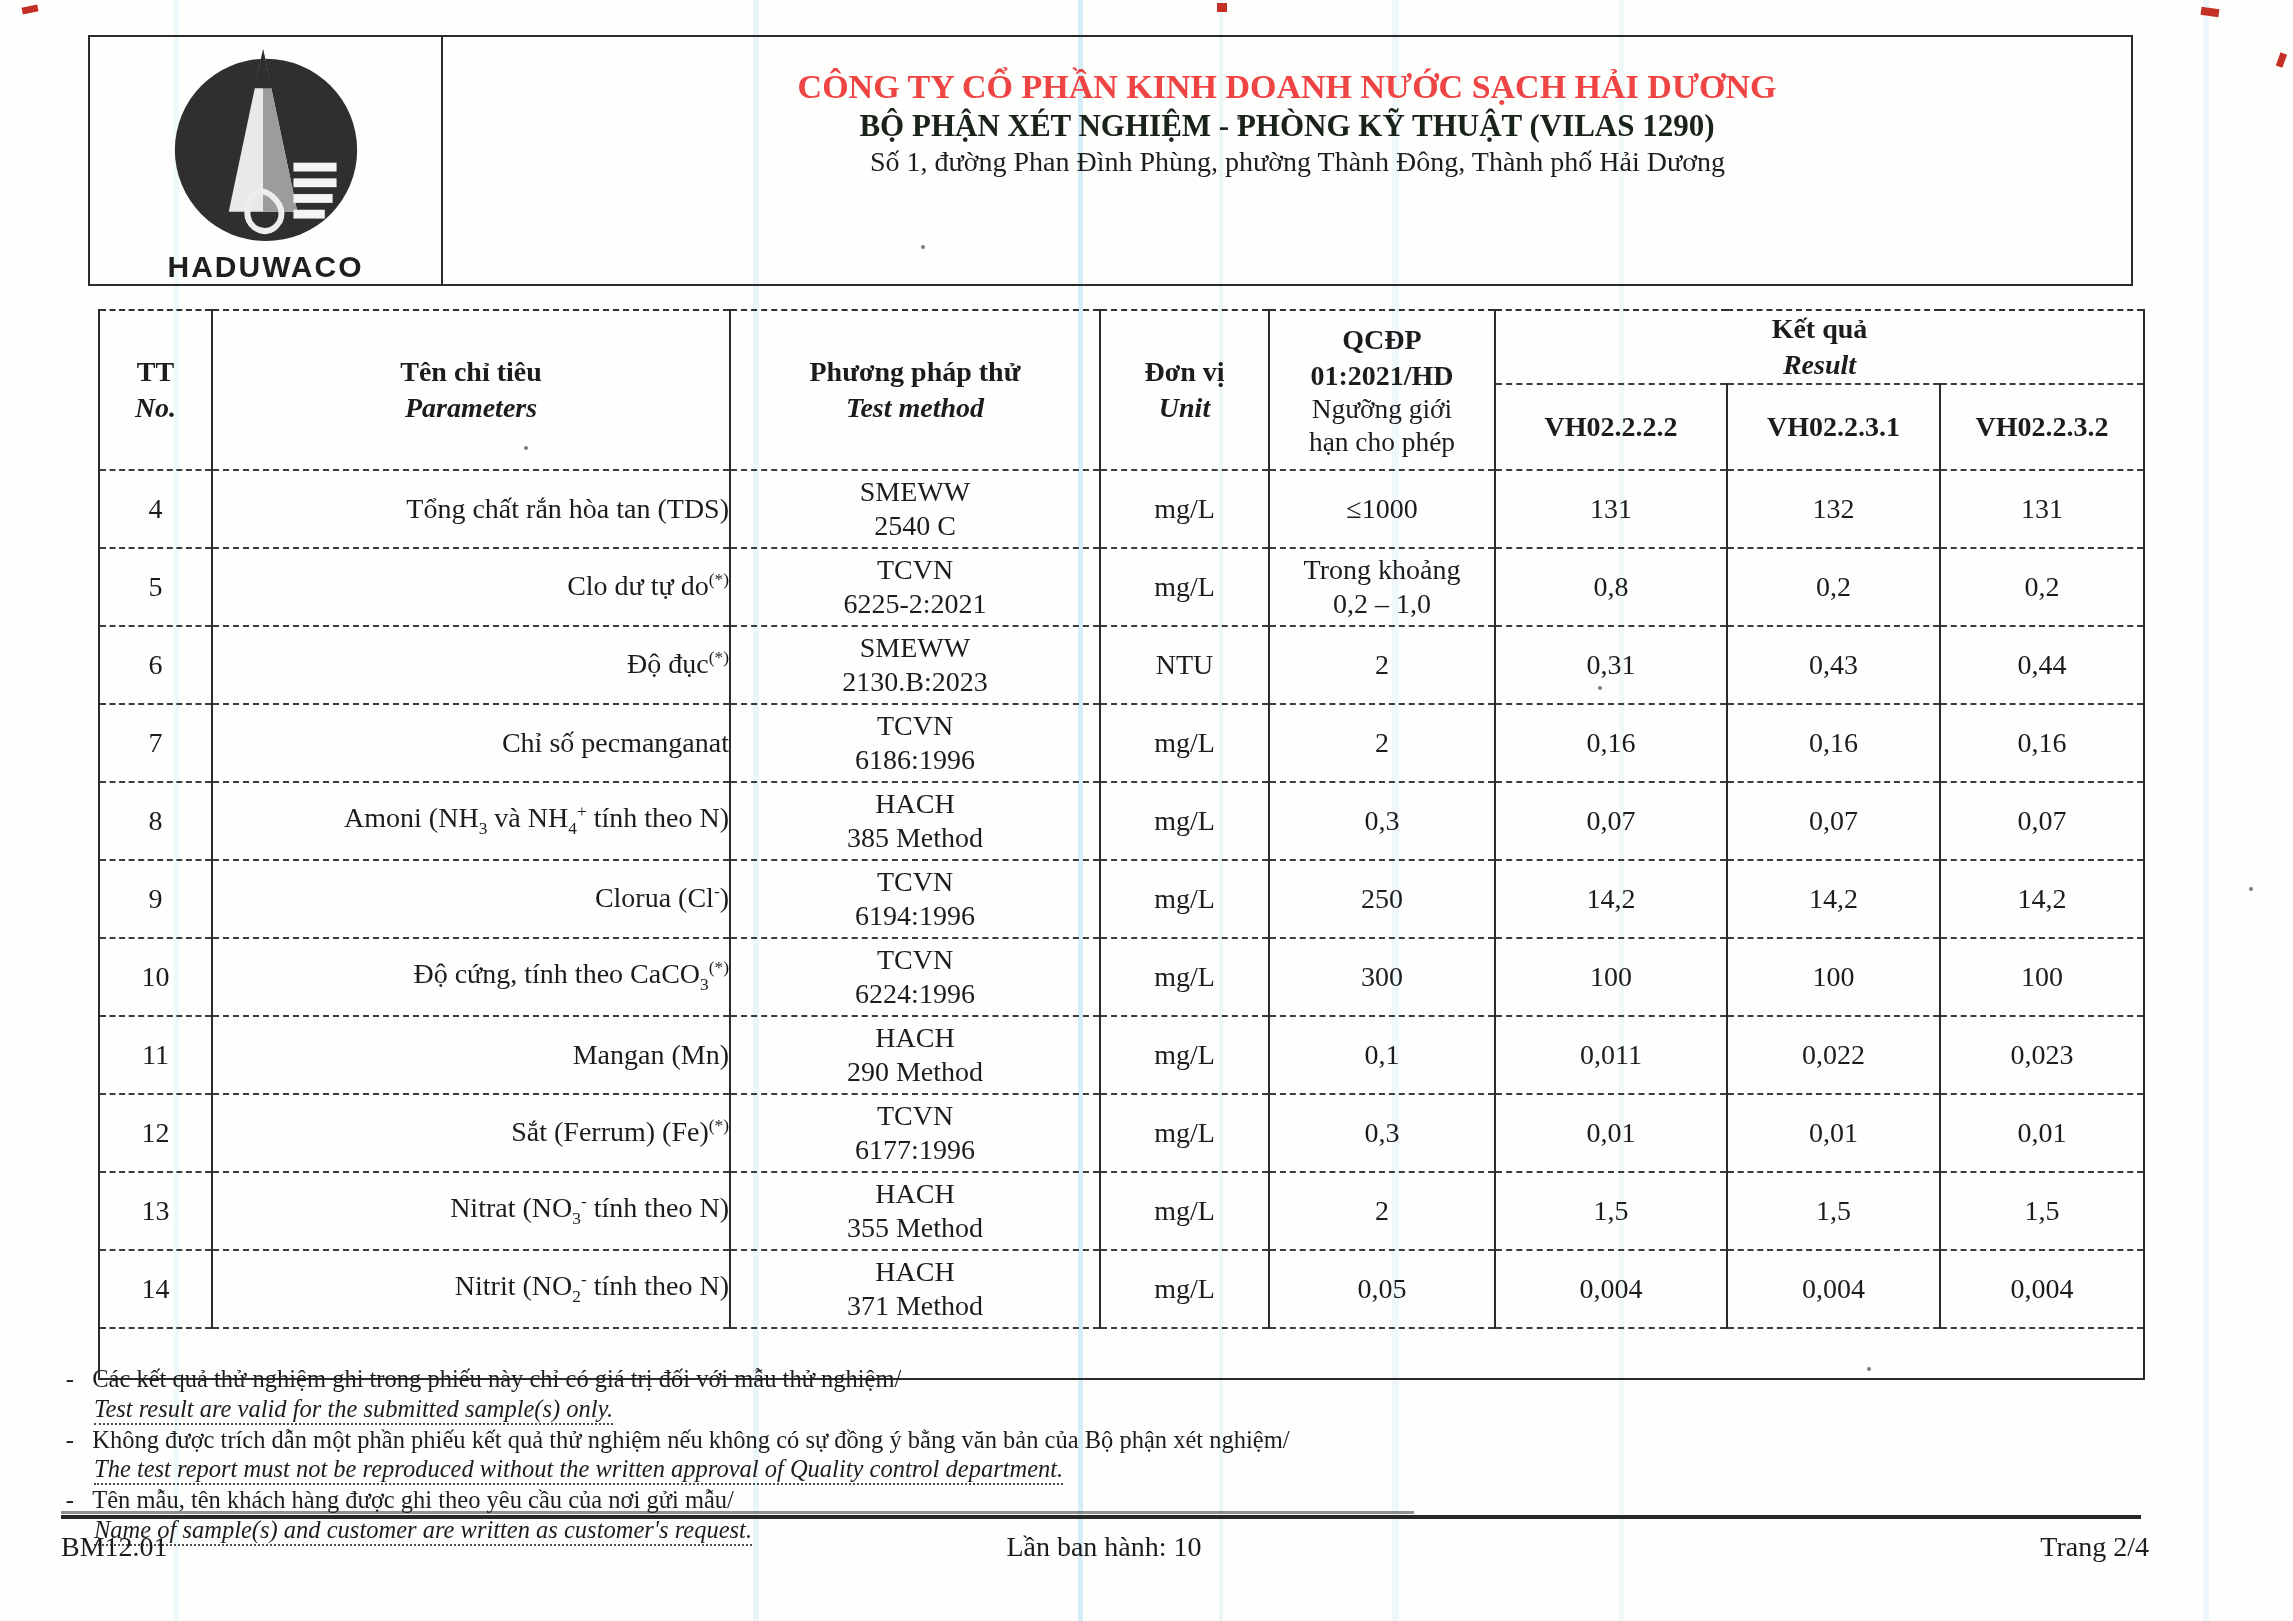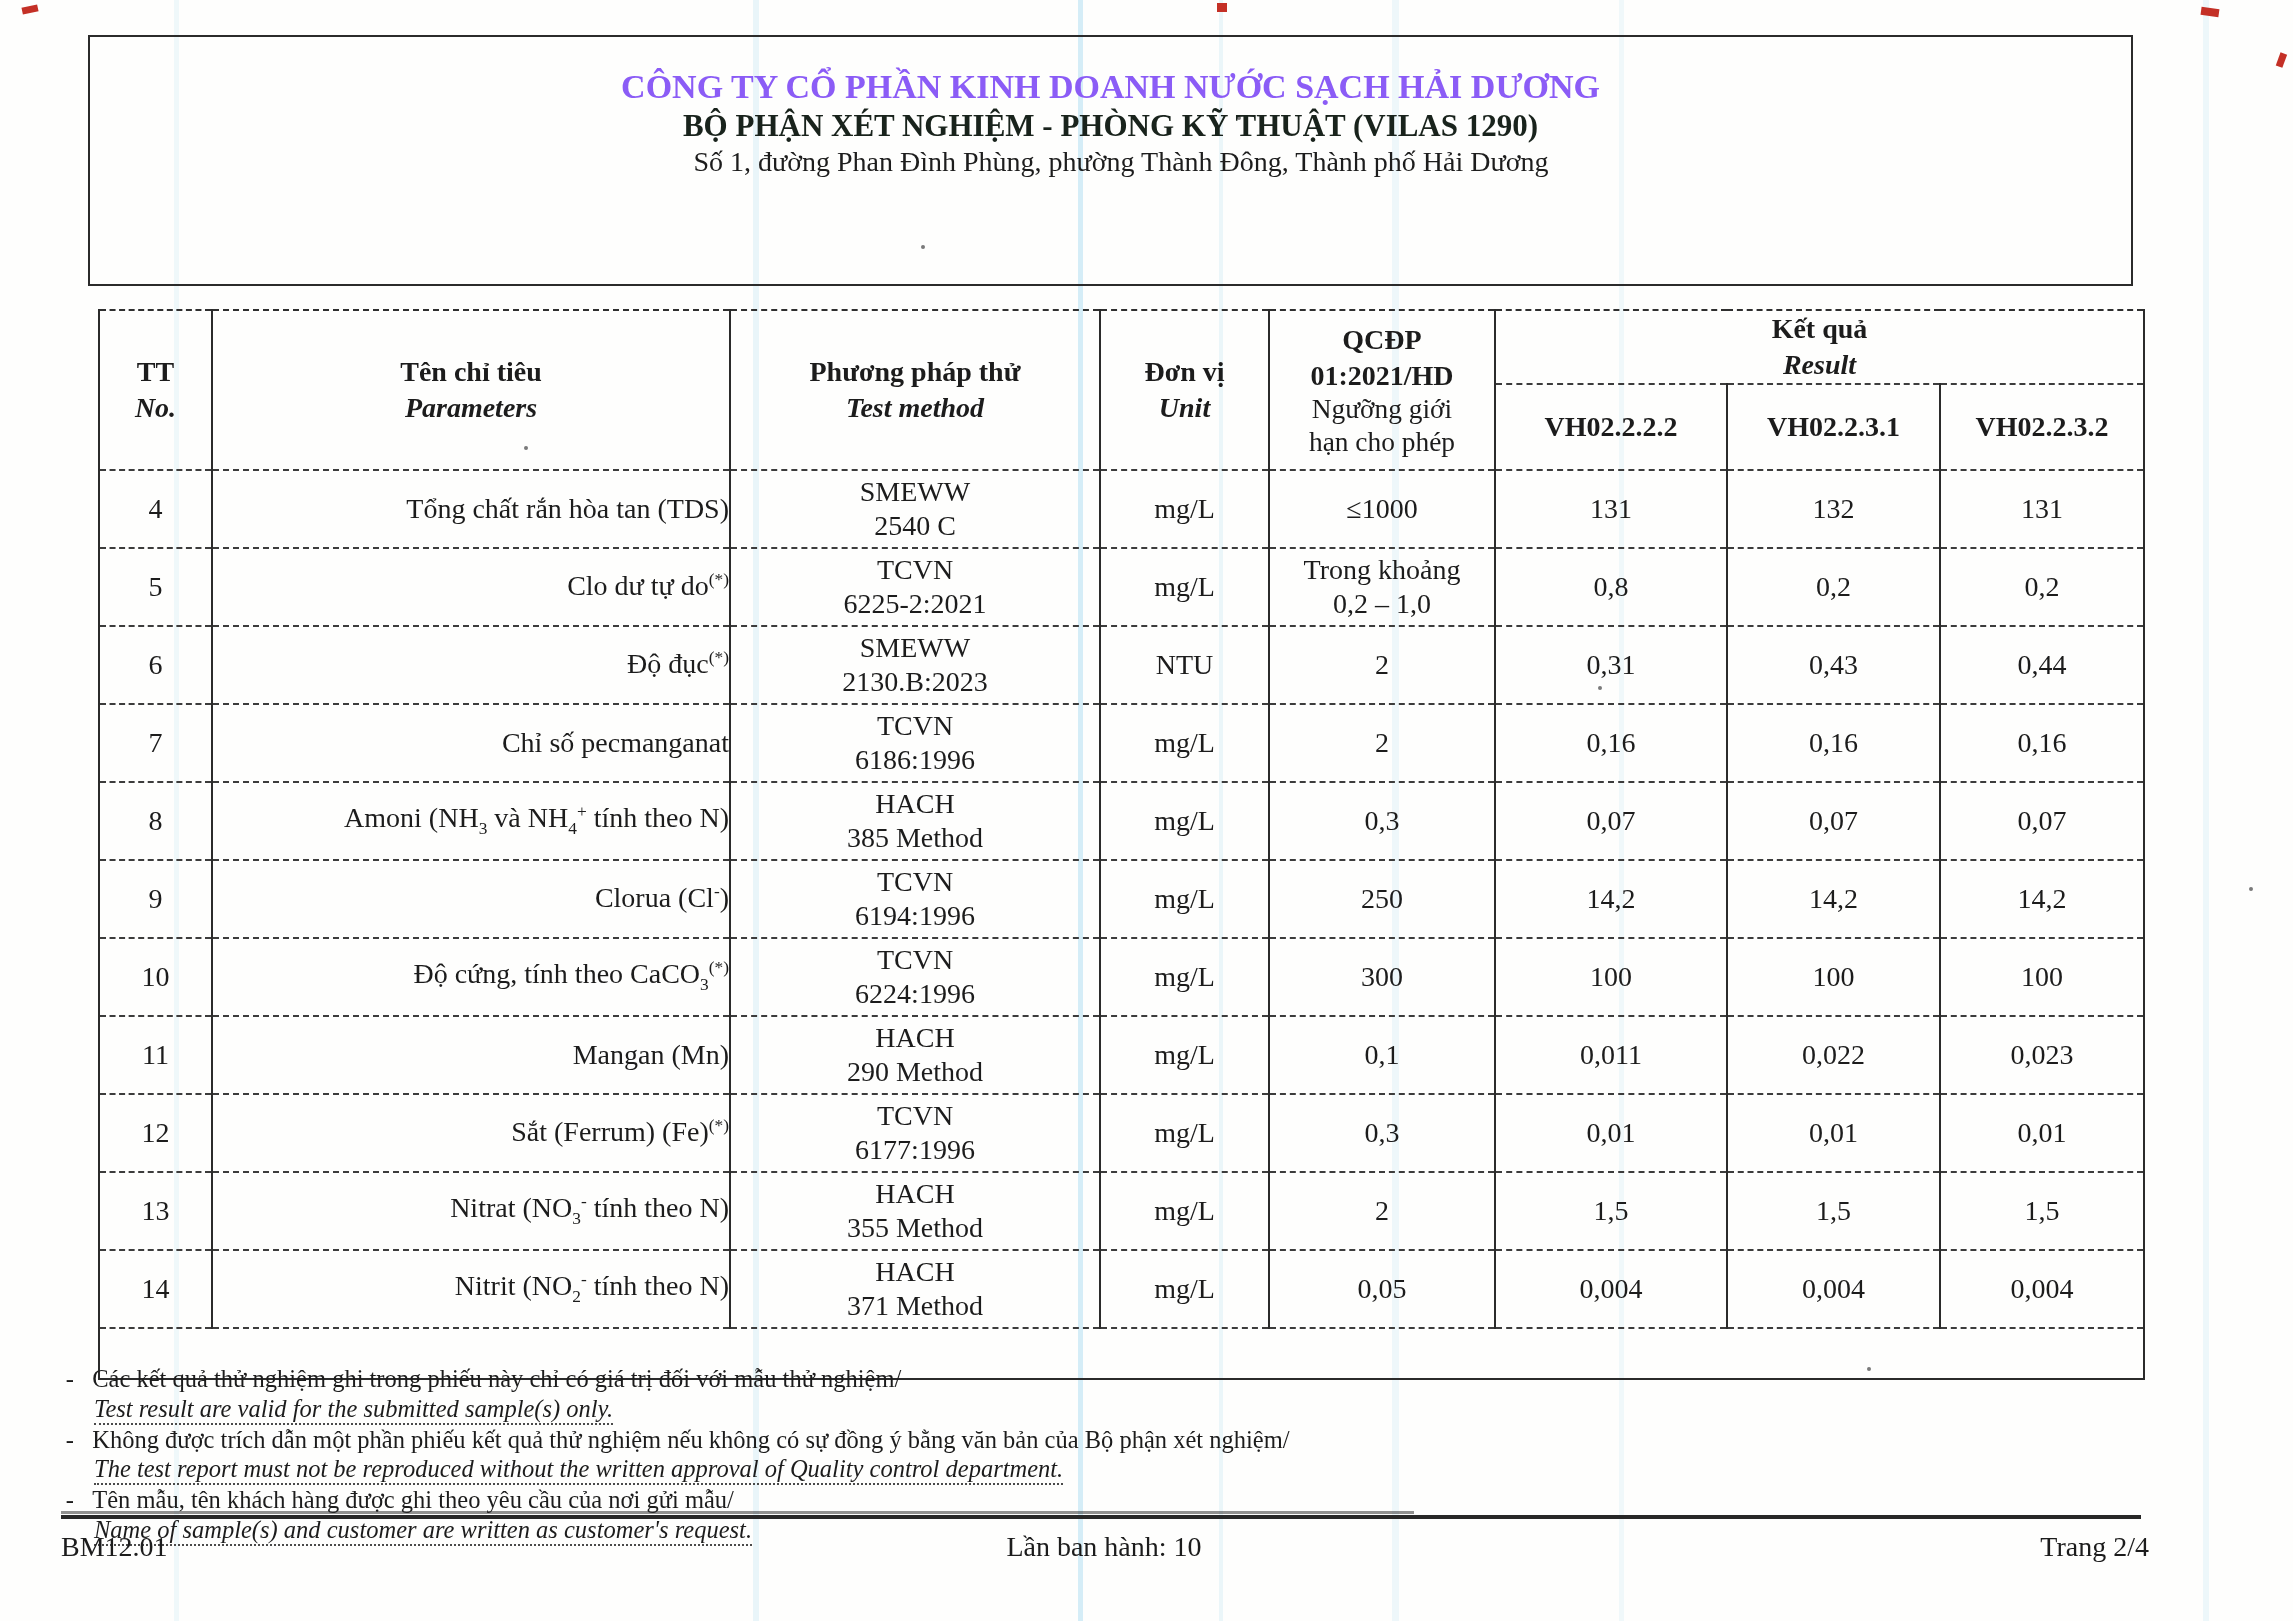--- a/index.html
+++ b/index.html
@@ -10,21 +10,21 @@
   .red-mark{position:absolute;background:#c43026;}
   .speck{position:absolute;background:#7a7a7a;border-radius:50%;width:3.9px;height:3.9px;}
   
   .header-box{position:absolute;left:88px;top:35px;width:2041px;height:247px;
               border:2.9px solid #2b2b2b;display:flex;background:transparent;}
   .logo-cell{width:351px;border-right:2px solid #2b2b2b;position:relative;flex:none;}
   .logo-wrap{position:absolute;left:50%;top:9.8px;transform:translateX(-50%);text-align:center;}
   .logo-label{font-family:"Liberation Sans","DejaVu Sans",sans-serif;font-weight:bold;
               font-size:30px;letter-spacing:2px;color:#1f1f1f;margin-top:-2px;}
   .company-cell{flex:1;text-align:center;padding-top:29px;line-height:1.22;}
-  .co-l1{font-size:34px;font-weight:bold;color:#8b5cf6;}
+  .co-l1{font-size:34px;font-weight:bold;color:#ef4444;}
   .co-l2{font-size:31px;font-weight:bold;color:#19231c;}
   .co-l3{font-size:28px;color:#1d1d1d;margin-left:21px;}
   
   table.main{position:absolute;left:98px;top:309px;width:2044px;border-collapse:collapse;
              table-layout:fixed;border:2.9px solid #2b2b2b;border-top:2px dashed #2f2f2f;}
   table.main th,table.main td{border-left:2px solid #2b2b2b;border-top:2px dashed #3c3c3c;
              padding:0;vertical-align:middle;font-size:28px;overflow:hidden;}
   table.main th{font-weight:bold;}
   tr.h1 th{border-top:none;height:71px;}
   tr.h2 th{height:84px;}
@@ -68,20 +68,36 @@
   <div class="red-mark" style="left:2201px;top:7.8px;width:17.6px;height:7.8px;transform:rotate(8deg);"></div>
   <div class="red-mark" style="left:2278px;top:53px;width:6.9px;height:13.7px;transform:rotate(20deg);"></div>
   <div class="speck" style="left:921px;top:245px;"></div>
   <div class="speck" style="left:1237px;top:116px;"></div>
   <div class="speck" style="left:524px;top:446px;"></div>
   <div class="speck" style="left:1598px;top:686px;"></div>
   <div class="speck" style="left:1867px;top:1367px;"></div>
   <div class="speck" style="left:2249px;top:887px;"></div>
 
   <div class="header-box">
+    <div class="logo-cell">
+      <div class="logo-wrap">
+        <svg width="196" height="201" viewBox="0 0 200 205">
+          <circle cx="100" cy="105" r="93" fill="#2f2f2f"></circle>
+          <polygon points="97,2 62,168 132,168" fill="#e9e9e9"></polygon>
+          <polygon points="97,2 97,168 132,168" fill="#9c9c9c"></polygon>
+          <polygon points="97,2 88,42 106,42" fill="#2f2f2f"></polygon>
+          <rect x="128" y="118" width="44" height="9" fill="#f4f4f4"></rect>
+          <rect x="128" y="134" width="44" height="9" fill="#f4f4f4"></rect>
+          <rect x="128" y="150" width="40" height="9" fill="#f4f4f4"></rect>
+          <rect x="128" y="166" width="32" height="9" fill="#f4f4f4"></rect>
+          <path d="M88 150 q-14 22 0 34 q16 10 26 -6 q6 -14 -8 -26 q-10 -8 -18 -2z" fill="none" stroke="#ededed" stroke-width="6"></path>
+        </svg>
+        <div class="logo-label">HADUWACO</div>
+      </div>
+    </div>
     <div class="company-cell">
       <div class="co-l1">CÔNG TY CỔ PHẦN KINH DOANH NƯỚC SẠCH HẢI DƯƠNG</div>
       <div class="co-l2">BỘ PHẬN XÉT NGHIỆM - PHÒNG KỸ THUẬT (VILAS 1290)</div>
       <div class="co-l3">Số 1, đường Phan Đình Phùng, phường Thành Đông, Thành phố Hải Dương</div>
     </div>
   </div>
 
   <table class="main">
     <colgroup>
       <col style="width:113px">

